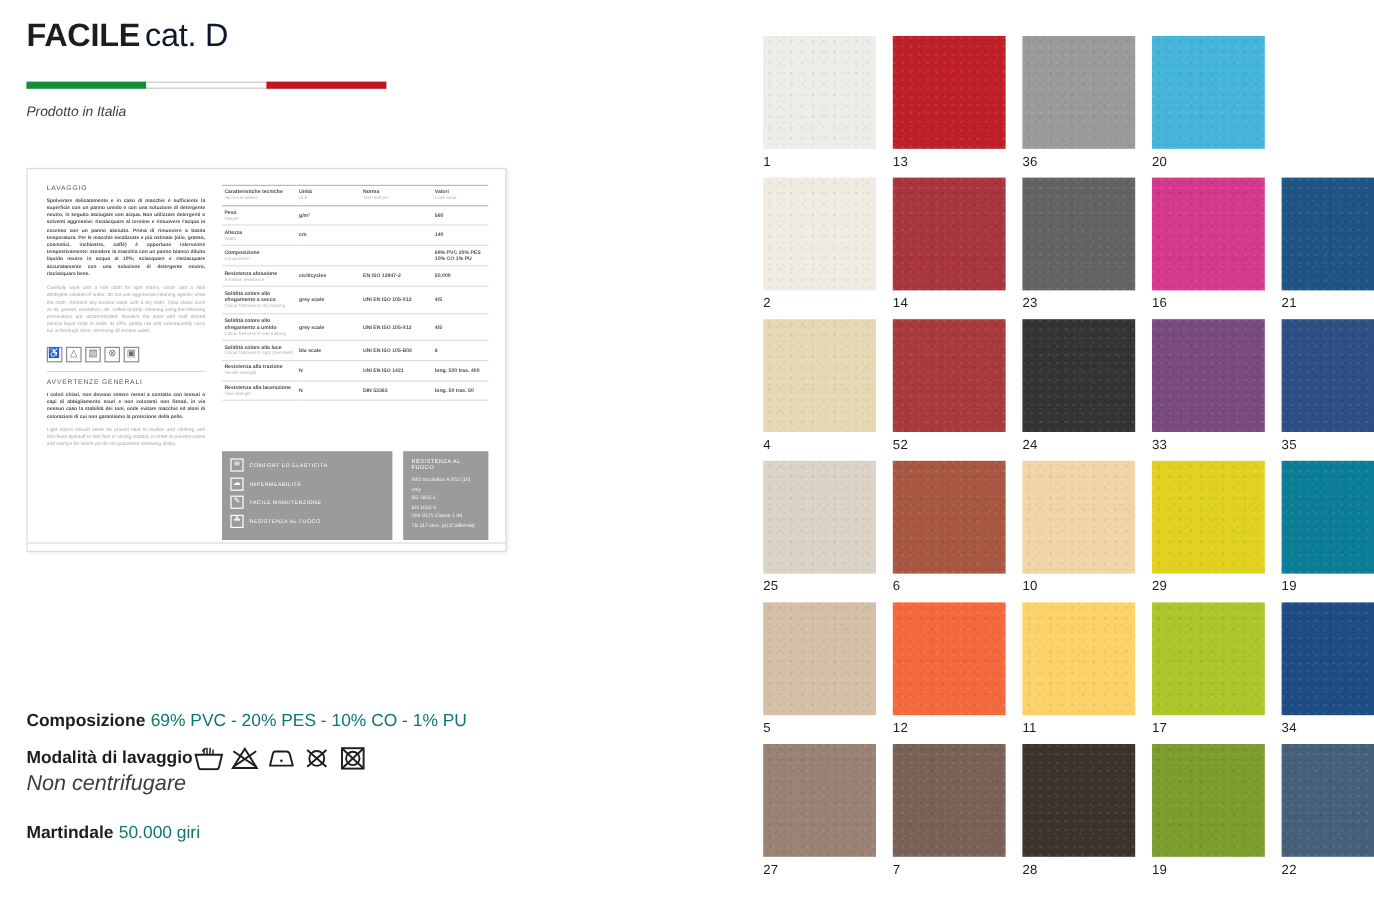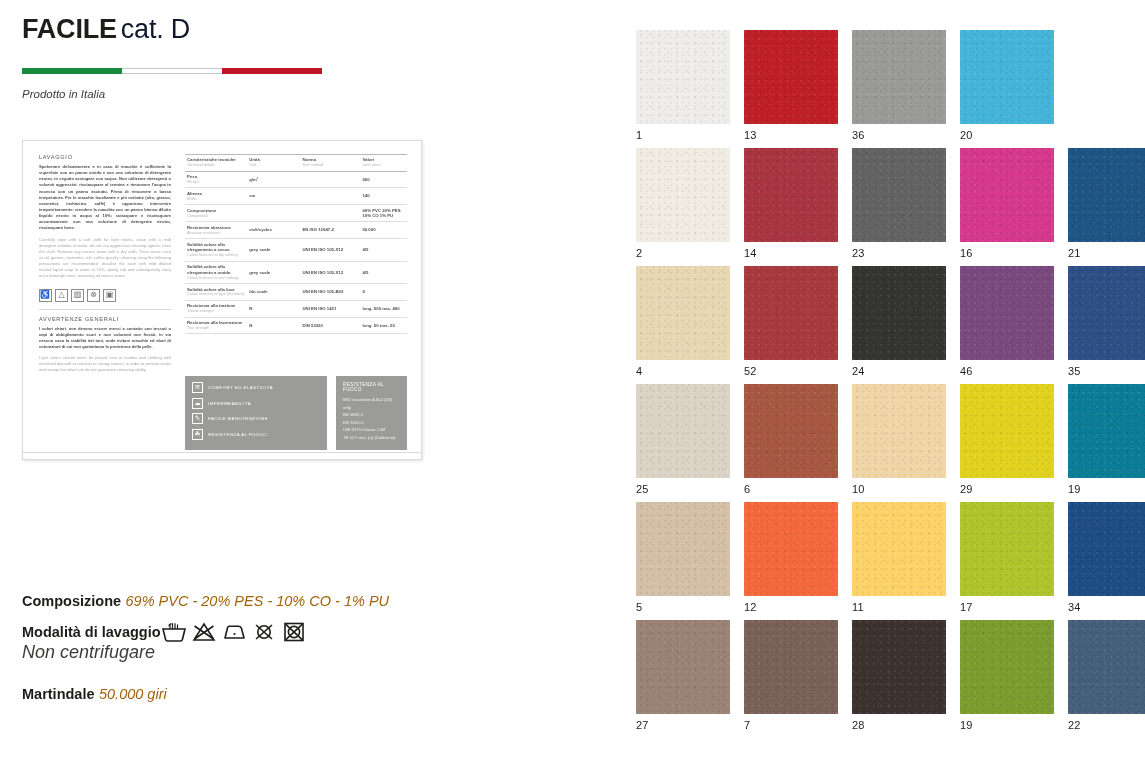--- a/index.html
+++ b/index.html
@@ -81,21 +81,21 @@
   .gp-lbl { font-size: 4.4px; letter-spacing: 0.45px; text-transform: uppercase; }
   .gp-title { font-size: 4.6px; letter-spacing: 0.45px; text-transform: uppercase; margin-bottom: 4px; }
   .gp-line { font-size: 4.3px; line-height: 1.75; color: #f2f2f2; }
 
   .sheet-footbar { position: absolute; left: 0; right: 0; bottom: 0; height: 7px; border-top: 0.8px solid #d9d9d9; }
 
   
   .bottom { position: absolute; left: 0; top: 592px; width: 560px; }
   .b-row { margin-bottom: 11px; }
   .b-lbl { font-weight: bold; font-size: 14.5px; color: #1d1d1b; }
-  .b-val { font-size: 14.5px; font-style: italic; color: #a16207; }
+  .b-val { font-size: 14.5px; color: #0f766e; }
   .wash-row { display: flex; align-items: center; gap: 0; }
   .care-icons { display: flex; align-items: center; gap: 4px; margin-top: 1px; }
   .care-icons svg { display: block; }
   .b-sub { font-size: 18px; font-style: italic; color: #3c3c3b; margin-top: 0px; }
 
   
   .grid { position: absolute; left: 636px; top: 30px; width: 500px; }
   .grid-row { display: flex; gap: 14px; margin-bottom: 7px; }
   .cell { width: 94px; }
   .chip {
@@ -456,21 +456,21 @@
         <div class="cell">
           <div class="chip" style="background:#a83a3d"></div>
           <div class="chip-code">52</div>
         </div>
         <div class="cell">
           <div class="chip" style="background:#343433"></div>
           <div class="chip-code">24</div>
         </div>
         <div class="cell">
           <div class="chip" style="background:#7a4a7e"></div>
-          <div class="chip-code">46</div>
+          <div class="chip-code">33</div>
         </div>
         <div class="cell">
           <div class="chip" style="background:#2d4f86"></div>
           <div class="chip-code">35</div>
         </div>
       </div>
       <div class="grid-row">
         <div class="cell">
           <div class="chip" style="background:#dbd3c5"></div>
           <div class="chip-code">25</div>

